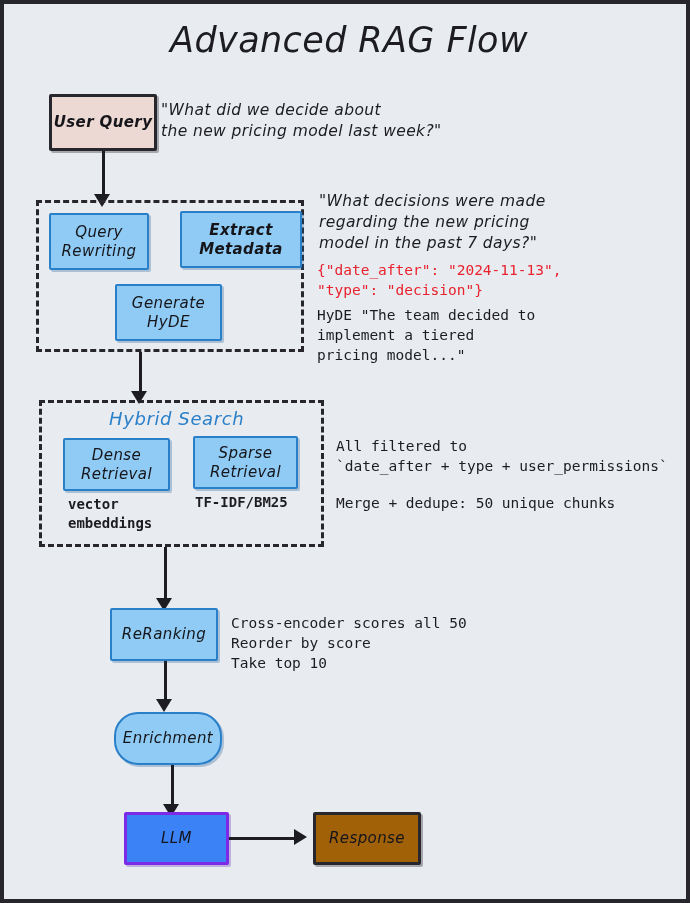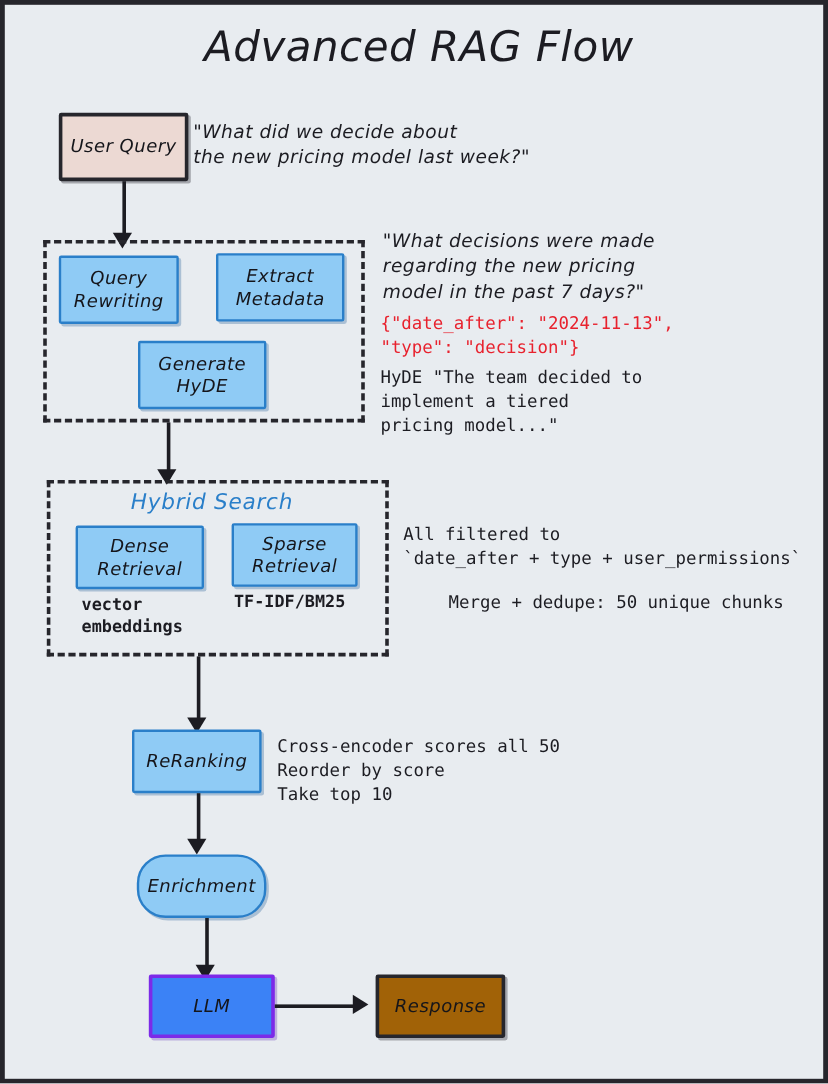--- a/index.html
+++ b/index.html
@@ -58,20 +58,21 @@
   }
   .node.blue {
     background: #8fcbf5;
     border: 2.5px solid #2a7fc9;
     box-shadow: 2px 2px 0 rgba(30,90,150,.30);
   }
   .node.pink {
     background: #ecd9d3;
     border: 3px solid #26262c;
     box-shadow: 2px 2px 0 rgba(40,40,48,.35);
+    font-weight: bold;
   }
   .node.purple {
     background: #3b82f6;
     border: 3px solid #7c2ae8;
     box-shadow: 2px 2px 0 rgba(90,40,180,.30);
   }
   .node.magenta {
     background: #a16207;
     border: 3px solid #26262c;
     box-shadow: 2px 2px 0 rgba(40,40,48,.35);
@@ -158,21 +159,21 @@
 the new pricing model last week?"</div>
 
   <div class="vline" style="left:98px; top:147px; height:50px;"></div>
   <div class="arrow-down" style="left:90px; top:190px;"></div>
 
   <div class="group" style="left:32px; top:196px; width:268px; height:152px;"></div>
 
   <div class="node blue hand" style="left:45px; top:209px; width:100px; height:57px;">Query
 Rewriting</div>
 
-  <div class="node blue hand" style="left:176px; top:207px; width:107px; height:57px;">Extract
+  <div class="node blue hand" style="left:176px; top:207px; width:122px; height:57px;font-weight:bold;">Extract
 Metadata</div>
 
   <div class="node blue hand" style="left:111px; top:280px; width:107px; height:57px;">Generate
 HyDE</div>
 
   <div class="annot hand" style="left:315px; top:187px; width:330px;">"What decisions were made
 regarding the new pricing
 model in the past 7 days?"</div>
 
   <div class="annot mono red" style="left:313px; top:256px; width:350px;">{"date_after": "2024-11-13",
@@ -196,21 +197,21 @@
 Retrieval</div>
 
   <div class="sublabel mono" style="left:64px; top:491px; width:120px;">vector
 embeddings</div>
 
   <div class="sublabel mono" style="left:191px; top:489px; width:120px;">TF-IDF/BM25</div>
 
   <div class="annot mono" style="left:332px; top:432px; width:355px;">All filtered to
 `date_after + type + user_permissions`</div>
 
-  <div class="annot mono" style="left:332px; top:489px; width:355px;text-align:center;">Merge + dedupe: 50 unique chunks</div>
+  <div class="annot mono" style="left:332px; top:489px; width:355px;">Merge + dedupe: 50 unique chunks</div>
 
   <div class="vline" style="left:160px; top:543px; height:58px;"></div>
   <div class="arrow-down" style="left:152px; top:594px;"></div>
 
   <div class="node blue hand" style="left:106px; top:604px; width:108px; height:53px;">ReRanking</div>
 
   <div class="annot mono" style="left:227px; top:609px; width:400px;">Cross-encoder scores all 50
 Reorder by score
 Take top 10</div>
 

